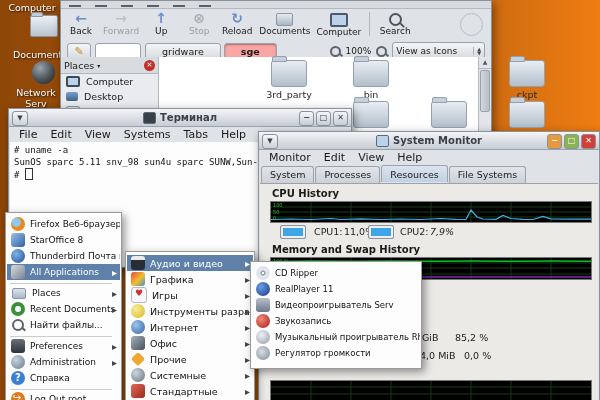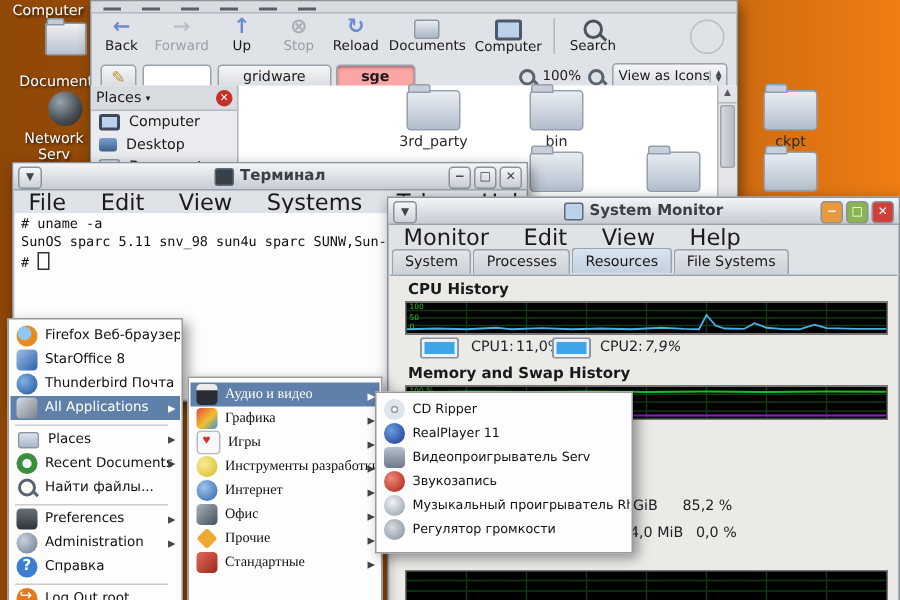--- a/index.html
+++ b/index.html
@@ -16,21 +16,21 @@
   
   .win{position:absolute;background:#dfe2e6;border:1px solid #8a929c;box-shadow:2px 3px 9px rgba(0,0,0,.45);}
   .titlebar{position:relative;height:17px;background:linear-gradient(#f3f5f7,#c7ccd4);border-bottom:1px solid #9aa2ac;display:flex;align-items:center;justify-content:center;font-size:10px;font-weight:bold;color:#3a4048;}
   .wmenu-btn{position:absolute;left:3px;top:2px;width:14px;height:13px;border:1px solid #8a929c;border-radius:3px;background:linear-gradient(#f6f8fa,#ccd2d8);font-size:7px;line-height:12px;text-align:center;color:#444;}
   .wctrls{position:absolute;right:3px;top:2px;display:flex;gap:2px;}
   .wbtn{width:13px;height:13px;border:1px solid #8a929c;border-radius:3px;font-size:8px;line-height:12px;text-align:center;color:#3a4048;background:linear-gradient(#f4f6f8,#c8ced6);}
   .wbtn.omin{background:#e89a3c;color:#fff;}
   .wbtn.gmax{background:#8ab450;color:#fff;}
   .wbtn.rclose{background:#d04038;color:#fff;}
   .titleico{width:11px;height:10px;margin-right:4px;border:1px solid #5a6a7c;border-radius:2px;background:#bcd2ea;}
-  .mbar{display:flex;gap:23px;align-items:center;padding:0 0 0 10px;height:15px;font-size:15px;color:#1a1a1a;}
+  .mbar{display:flex;gap:13px;align-items:center;padding:0 0 0 10px;height:15px;font-size:11px;color:#1a1a1a;}
   .mbar-item{white-space:nowrap;}
   
   #fm .menustrip{height:7px;background:#d8dbe0;border-bottom:1px solid #b2b8c0;position:relative;}
   #fm .menustrip::after{content:"";position:absolute;left:8px;bottom:1px;width:150px;height:2px;
      background:repeating-linear-gradient(90deg,#596068 0 12px,transparent 12px 26px);}
   #fm-toolbar{display:flex;align-items:flex-start;gap:6px;padding:2px 4px;height:26px;}
   .tbitem{display:flex;flex-direction:column;align-items:center;min-width:32px;font-size:9px;color:#1a1a1a;}
   .tbitem[data-type="sep"]{min-width:0;width:1px;height:24px;border-left:1px solid #b0b6be;margin:1px 2px;}
   .tbico{height:15px;line-height:14px;font-weight:bold;font-size:14px;color:#6b8cd0;position:relative;}
   .tbico[data-icon="back"]::before{content:"←";}
@@ -45,21 +45,21 @@
   .tbico[data-icon="search-mag"]{width:9px;height:9px;margin-top:2px;border:2px solid #4a5560;border-radius:50%;}
   .tbico[data-icon="search-mag"]::after{content:"";position:absolute;width:6px;height:2px;background:#4a5560;right:-5px;bottom:-2px;transform:rotate(45deg);}
   .throbber{width:21px;height:21px;border-radius:50%;border:1px solid #b8bec6;margin:2px 0 0 8px;}
   #fm-locbar{display:flex;align-items:center;gap:4px;padding:2px 6px;height:20px;border-bottom:1px solid #b2b8c0;}
   .locbtn{height:15px;border:1px solid #9aa2ac;border-radius:3px;background:linear-gradient(#f4f5f7,#d6dae0);padding:0 16px;line-height:15px;font-size:9.5px;}
   .locbtn[data-active="1"]{background:#fca5a5;box-shadow:inset 0 1px 2px rgba(0,0,0,.35);font-weight:bold;}
   .pencil{width:18px;text-align:center;color:#c09020;font-size:11px;padding:0 2px;}
   .pageico{width:12px;background:#fff;}
   .magmini{width:7px;height:7px;border:2px solid #5a6470;border-radius:50%;position:relative;}
   .magmini::after{content:"";position:absolute;width:4px;height:2px;background:#5a6470;right:-4px;bottom:-1px;transform:rotate(45deg);}
-  .viewsel{display:flex;align-items:center;height:16px;border:1px solid #9aa2ac;border-radius:3px;background:linear-gradient(#f4f5f7,#d6dae0);font-size:9px;padding:0 3px;gap:0;}
+  .viewsel{display:flex;align-items:center;height:16px;border:1px solid #9aa2ac;border-radius:3px;background:linear-gradient(#f4f5f7,#d6dae0);font-size:9px;padding:0 3px;gap:16px;}
   .stepper{display:flex;flex-direction:column;font-size:5px;line-height:4px;color:#444;border-left:1px solid #aab0b8;padding-left:3px;}
   #fm-body{position:absolute;left:0;top:56px;right:0;bottom:0;display:flex;background:#fff;}
   #fm-side{width:97px;background:#e9ebee;border-right:1px solid #b2b8c0;}
   #fm-side .phead{display:flex;align-items:center;height:16px;background:#d8dbe0;border-bottom:1px solid #b2b8c0;padding:0 3px;font-size:9.5px;}
   .pclose{margin-left:auto;width:11px;height:11px;border-radius:50%;background:#c43028;color:#fff;font-size:7px;line-height:11px;text-align:center;}
   .pitem{display:flex;align-items:center;gap:5px;height:15px;padding:0 4px;font-size:9.5px;}
   .bigfolder{width:34px;height:25px;background:linear-gradient(#e9edf3,#b3bfcc);border:1px solid #93a0ae;border-radius:3px;position:relative;}
   .bigfolder::before{content:"";position:absolute;top:-5px;left:0;width:13px;height:4px;background:#c6cfda;border:1px solid #93a0ae;border-radius:2px 2px 0 0;}
   .fitem{position:absolute;width:70px;display:flex;flex-direction:column;align-items:center;}
   .fitem .flabel{font-size:9.5px;color:#2a2a2a;margin-top:2px;}
@@ -81,21 +81,21 @@
   .swatch{position:absolute;width:24px;height:12px;border:1px solid #8a929c;border-radius:2px;box-shadow:inset 0 0 0 2px #eef0f3;}
   .t9{position:absolute;font-size:9.5px;color:#222;white-space:nowrap;}
   
   .menu{position:absolute;background:#fdfdfd;border:1px solid #9a9a9a;box-shadow:3px 3px 8px rgba(0,0,0,.4);padding:3px 1px;}
   .mitem{position:relative;display:flex;align-items:center;gap:5px;height:16px;padding:0 13px 0 4px;font-size:9px;color:#111;white-space:nowrap;overflow:hidden;}
   .mitem[data-sel="1"]{background:#5f80a8;color:#fff;}
   .mitem[data-arrow="1"]::after{content:"▸";position:absolute;right:3px;top:3px;font-size:10px;color:#444;}
   .mitem[data-sel="1"]::after{color:#fff;}
   .mitem[data-type="sep"]{height:5px;padding:0;}
   .mitem[data-type="sep"]::before{content:"";flex:1;border-top:1px solid #ccc;margin:2px 3px 0 3px;}
-  #menu2 .mitem{font-size:9.5px;font-family:Liberation Serif, serif;}
+  #menu2 .mitem{font-size:9.5px;}
   #menu3 .mitem{font-size:8.5px;}
   .micon{width:14px;height:14px;flex:none;position:relative;border-radius:3px;}
   
   [data-icon="firefox"]{border-radius:50%;background:radial-gradient(circle at 38% 38%,#8ec9f5 0 33%,#e98a1f 40%);}
   [data-icon="staroffice"]{background:linear-gradient(135deg,#9fc0e8,#2d5fa8);}
   [data-icon="thunderbird"]{border-radius:50%;background:radial-gradient(circle at 35% 35%,#7fb3e8,#1f4f94);}
   [data-icon="applications"]{background:linear-gradient(135deg,#d8dce2,#7a828e);}
   [data-icon="places"],[data-icon="folder"]{background:linear-gradient(#dce4ee,#a8b6c6);border:1px solid #8a97a6;width:12px;height:9px;margin:2px 1px;border-radius:2px;}
   [data-icon="recent"]{border-radius:50%;background:radial-gradient(circle,#f2f6fa 0 28%,#3a8f3a 34%);}
   [data-icon="search"],[data-icon="find"]{border:2px solid #5a6470;border-radius:50%;width:8px;height:8px;margin:1px;}
@@ -502,20 +502,24 @@
       <div class="mitem" data-arrow="1">
         <span class="micon" data-icon="office"></span>
         <span>Офис</span>
       </div>
 
       <div class="mitem" data-arrow="1">
         <span class="micon" data-icon="other"></span>
         <span>Прочие</span>
       </div>
 
+      <div class="mitem" data-arrow="1">
+        <span class="micon" data-icon="system"></span>
+        <span>Системные</span>
+      </div>
 
       <div class="mitem" data-arrow="1">
         <span class="micon" data-icon="accessories"></span>
         <span>Стандартные</span>
       </div>
     </div>
 
   <div id="menu3" class="menu" style="left:250px;top:261px;width:168px;height:100px;">
 
       <div class="mitem">

